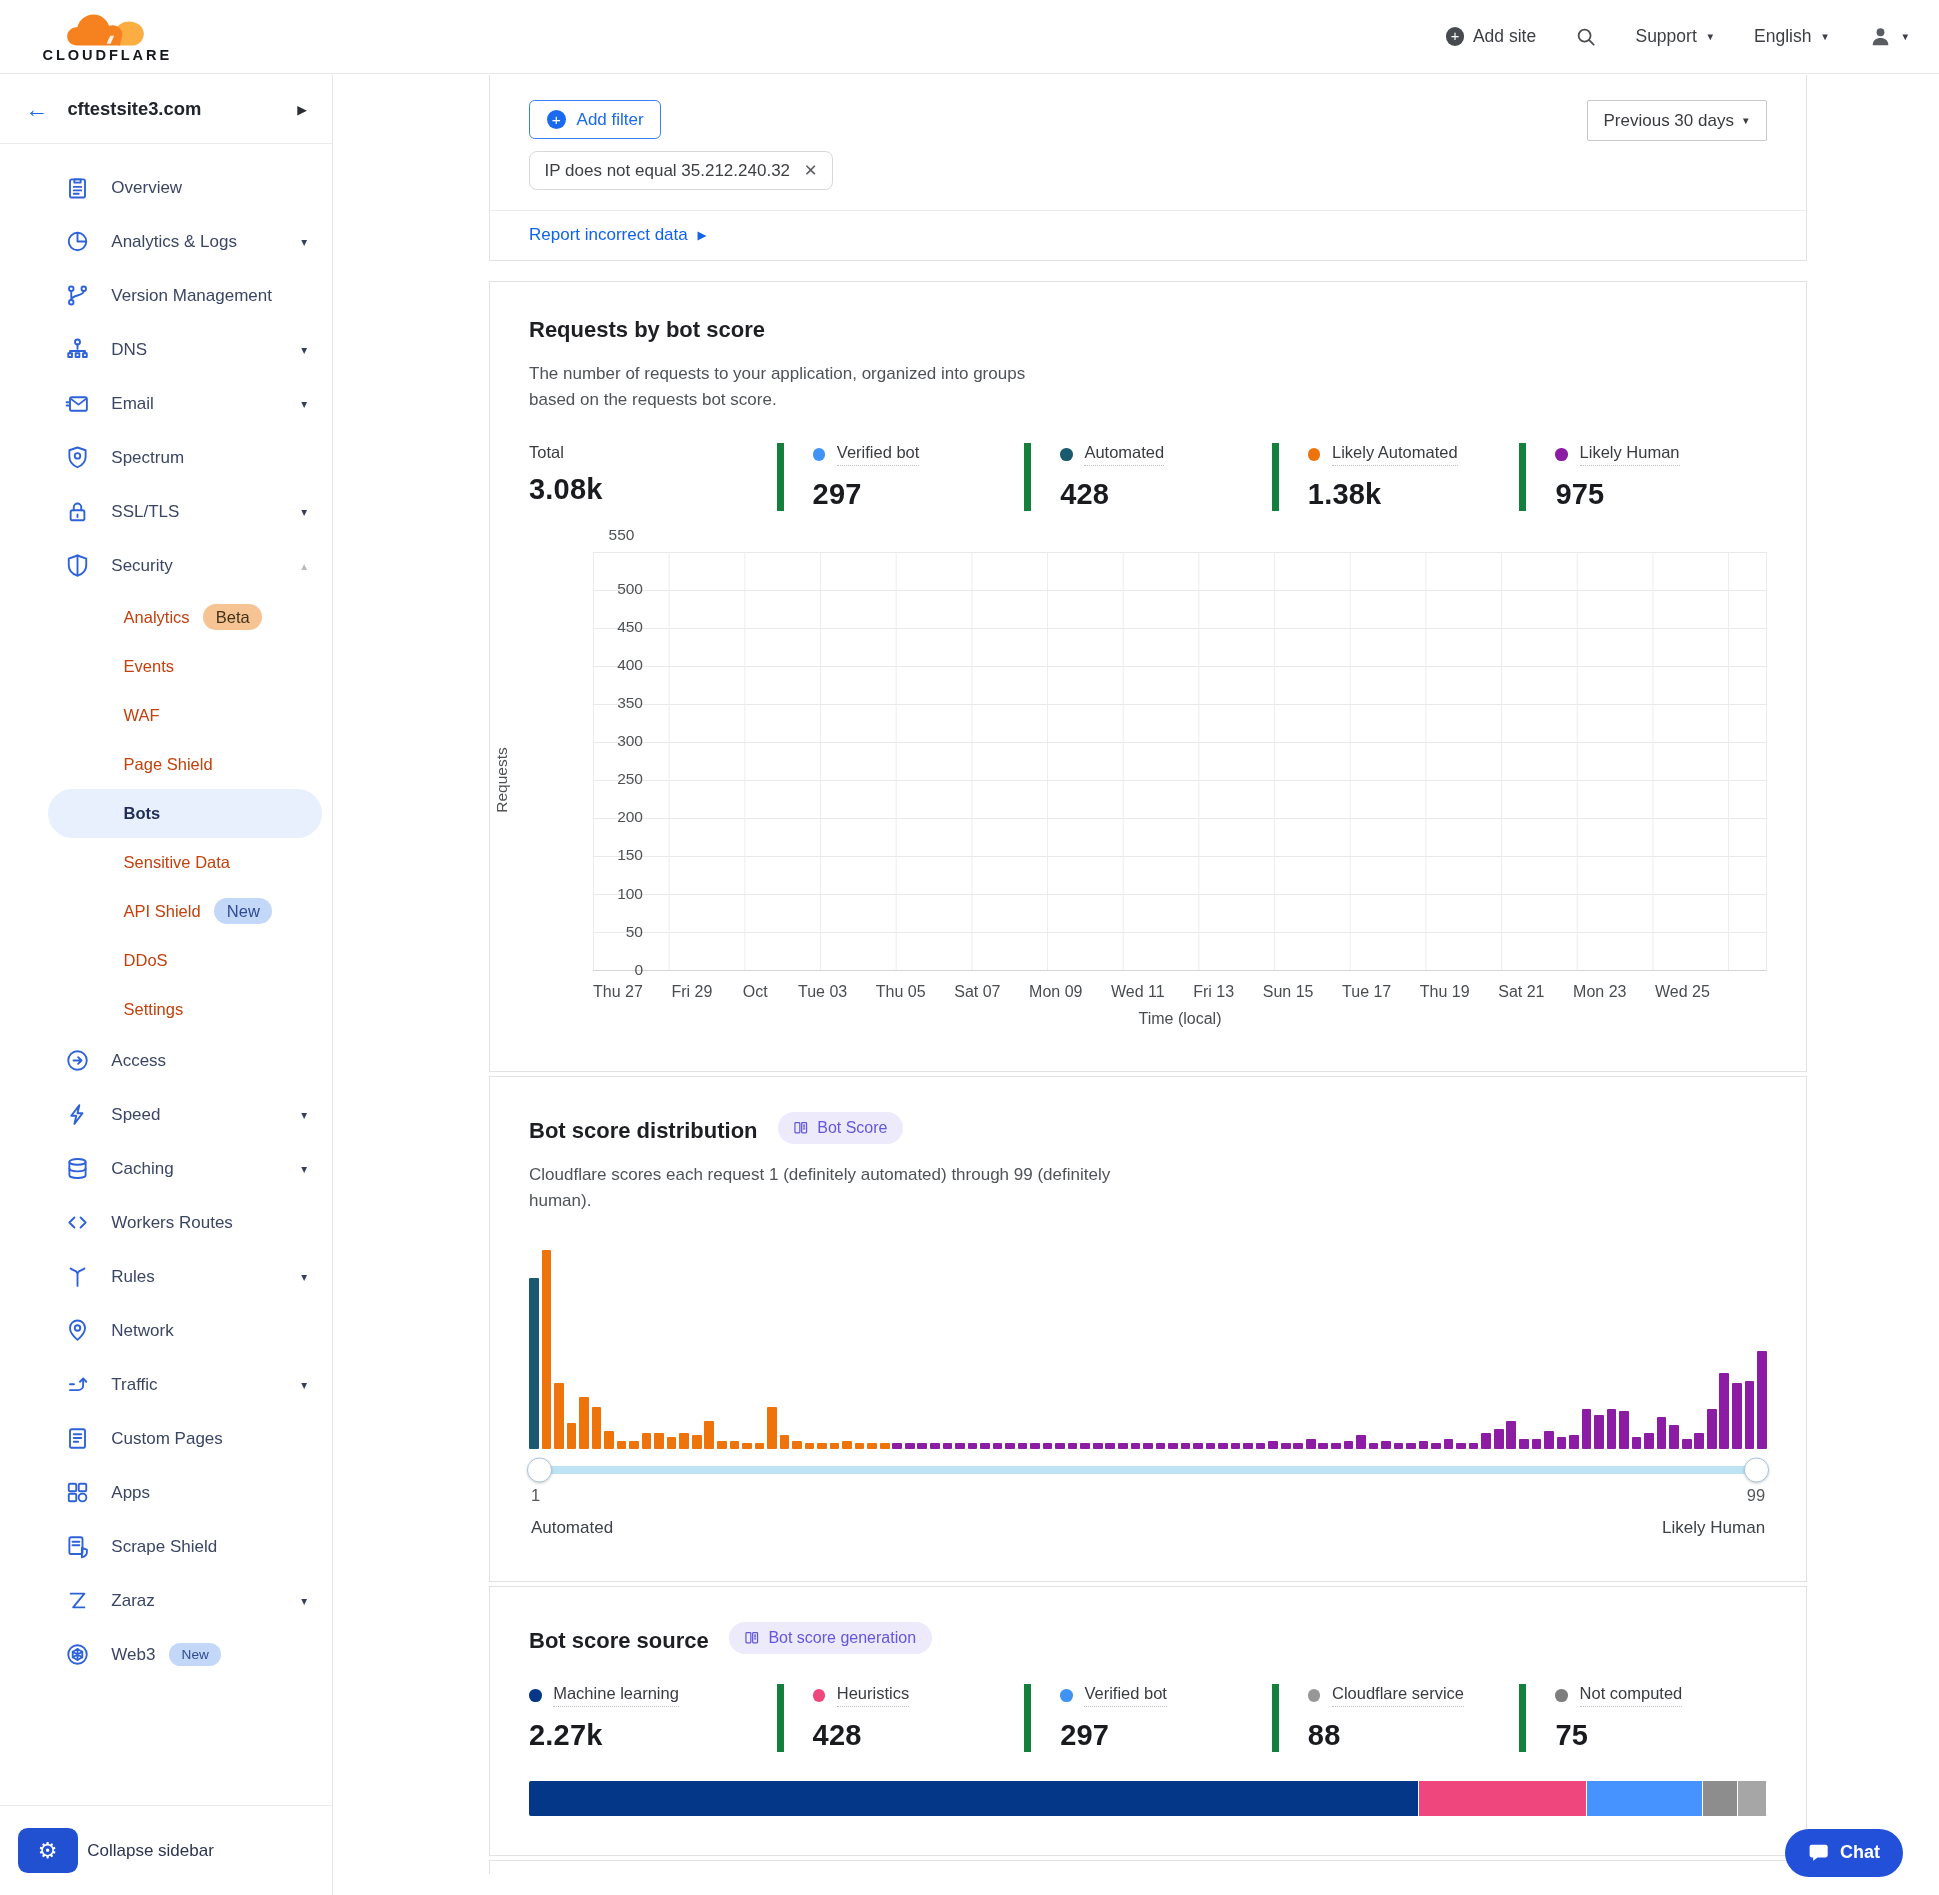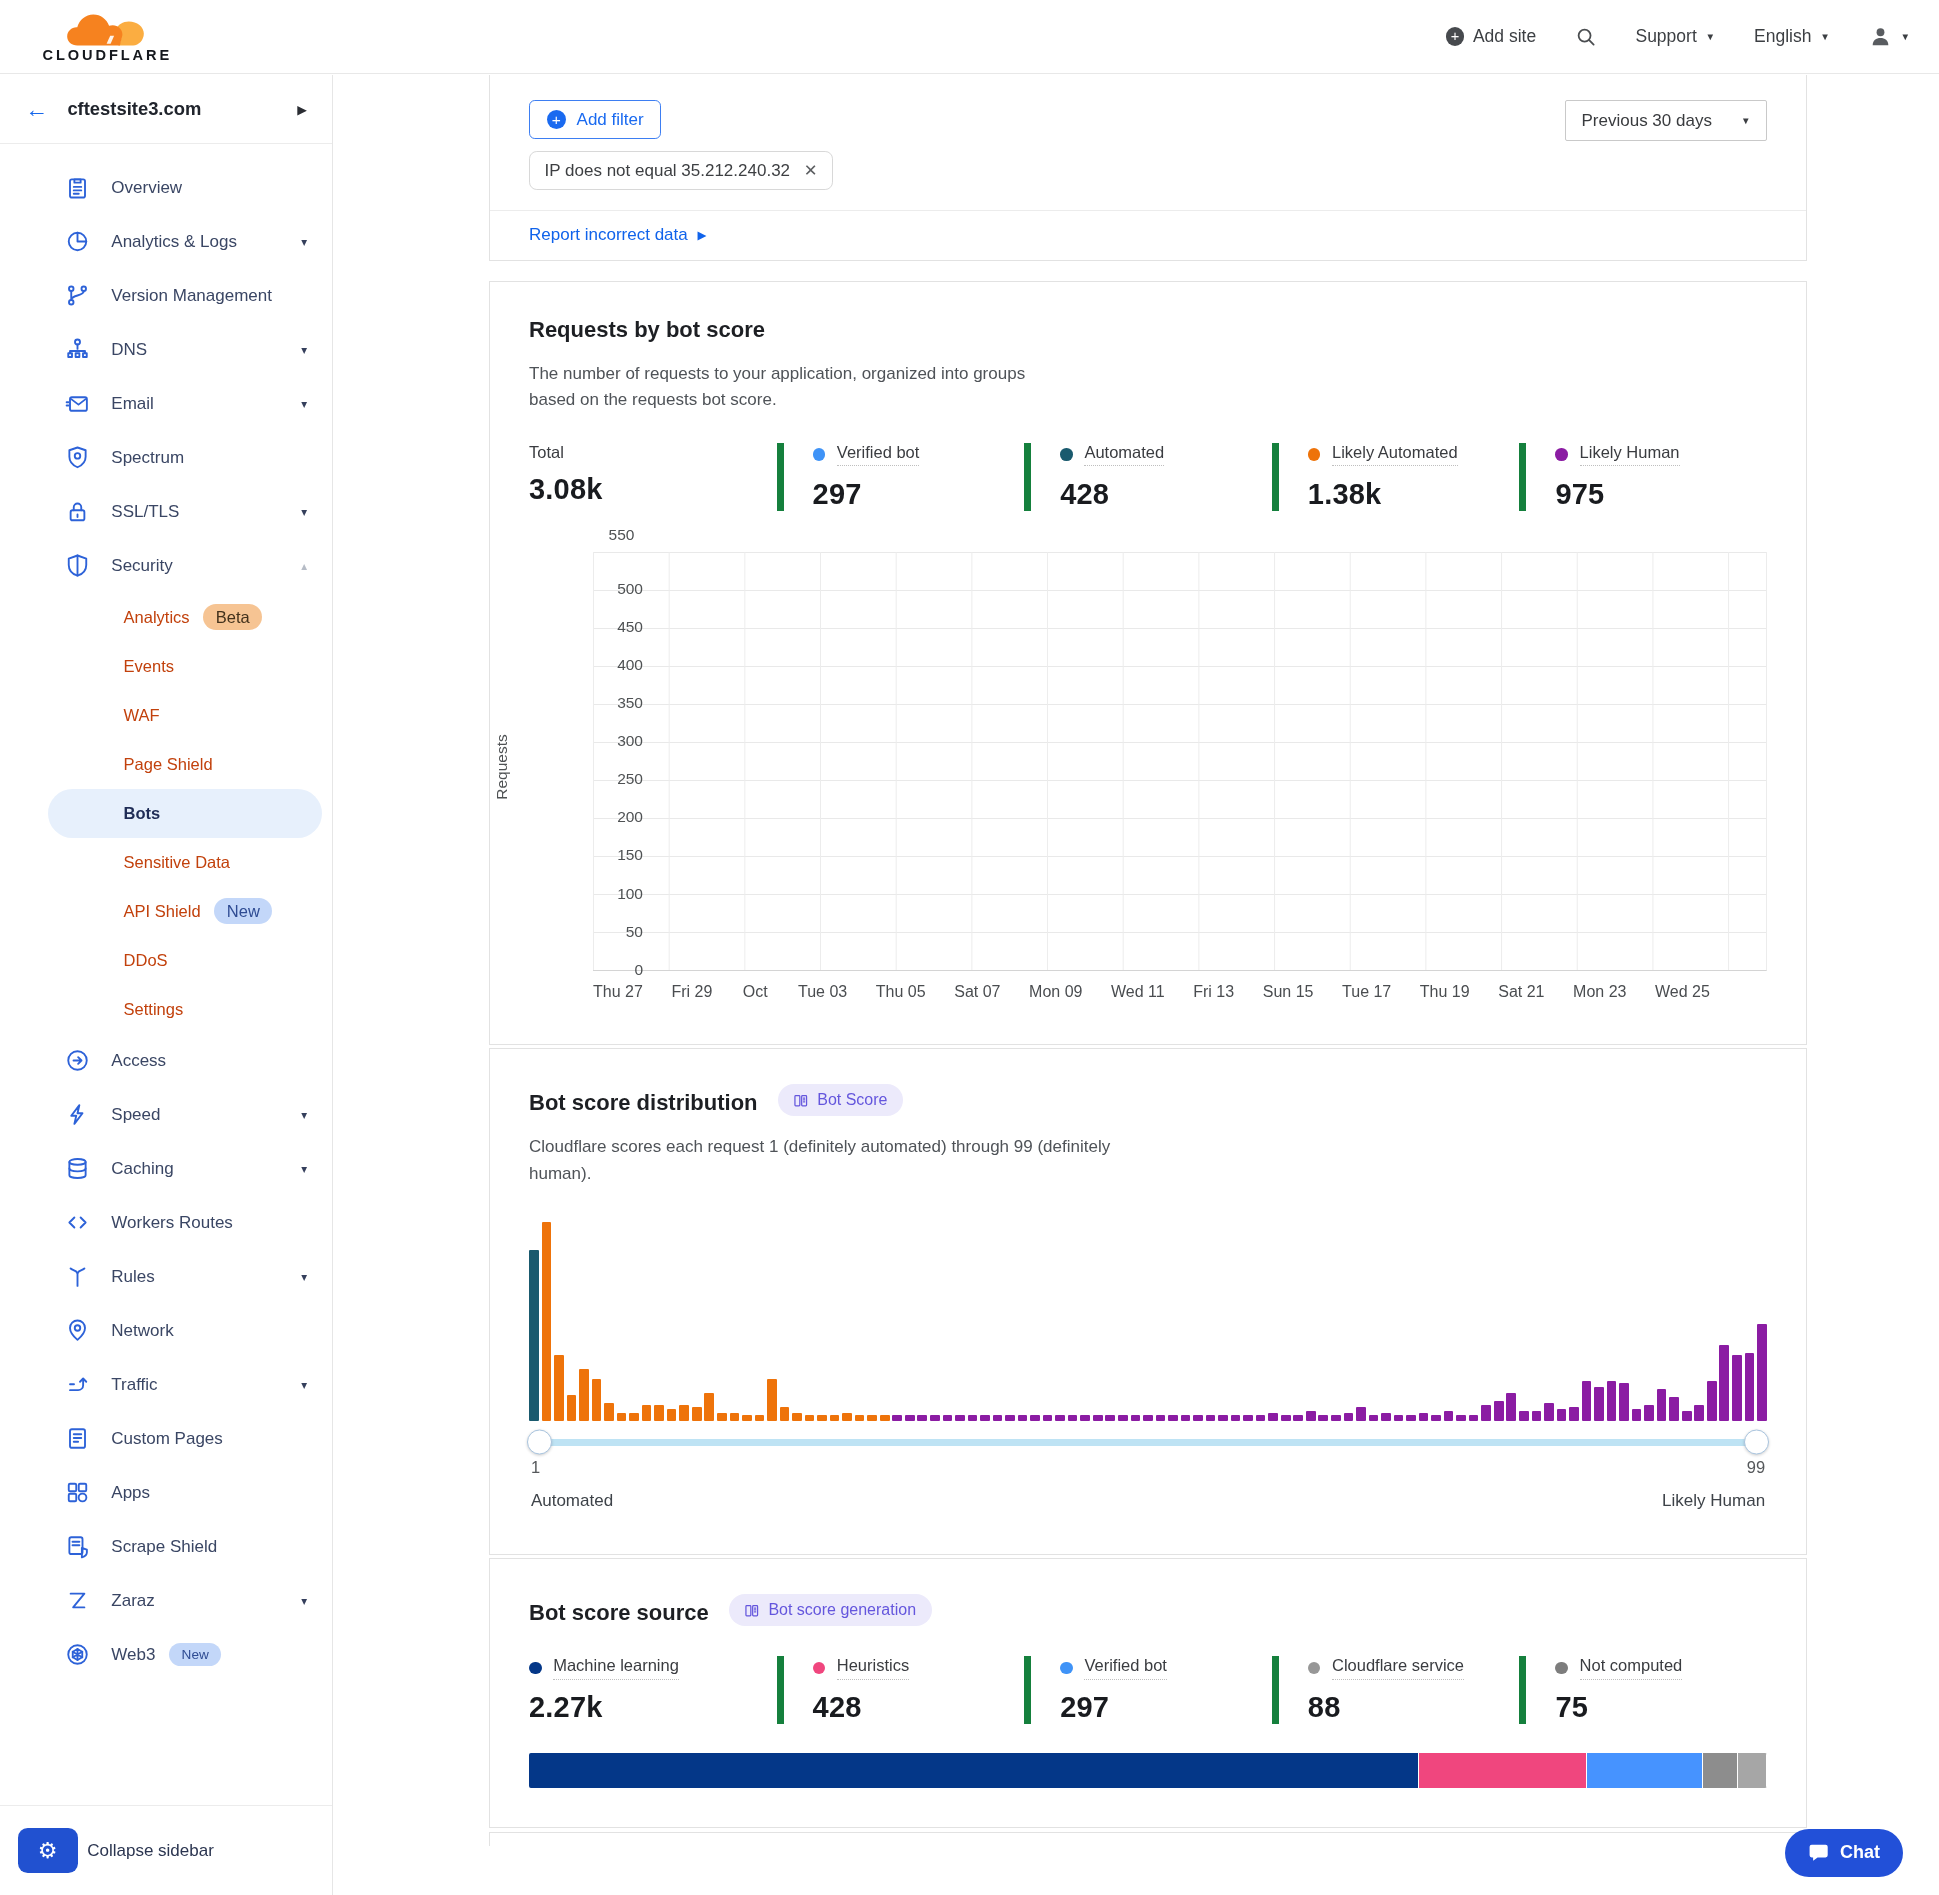--- a/index.html
+++ b/index.html
@@ -47,21 +47,21 @@
   .box{background:#fff;border:1px solid #e2e2e2;border-top:none;}
   .card{background:#fff;border:1px solid #e2e2e2;padding:35px 39px 43px;}
   .filter-sec{display:flex;justify-content:space-between;align-items:flex-start;padding:25px 39px 19.4px;border-bottom:1px solid #ececec;}
   .addf{display:inline-flex;align-items:center;gap:10.7px;color:#1a6af0;border:1px solid #3d7ef2;border-radius:5.8px;
     padding:8.7px 16.5px;font-size:17px;cursor:pointer;background:#fff;}
   .addf .plus{width:19.4px;height:19.4px;border-radius:50%;background:#1a6af0;color:#fff;display:inline-flex;
     align-items:center;justify-content:center;font-size:15.5px;line-height:1;}
   .chip{margin-top:11.6px;display:inline-flex;align-items:center;gap:13.6px;border:1px solid #d8d8d8;border-radius:7.8px;
     padding:8.7px 14.6px;font-size:17px;color:#3d3f42;}
   .chip .x{color:#5c5e61;font-size:16.5px;cursor:pointer;}
-  .range{display:inline-flex;align-items:center;gap:29px;border:1px solid #c9c9c9;border-radius:2px;
+  .range{display:inline-flex;align-items:center;gap:7px;border:1px solid #c9c9c9;border-radius:2px;
     padding:9.7px 15.5px;font-size:17px;color:#393b3e;cursor:pointer;background:#fff;}
   .report-row{padding:14.6px 39px;}
   .rlink{color:#1063eb;font-size:17px;display:inline-flex;align-items:center;gap:9.7px;cursor:pointer;}
   .rlink .arr{font-size:11.6px;}
   h2{margin:0;font-size:22px;font-weight:700;color:#1d1f23;display:inline;}
   .desc{margin-top:17.5px;font-size:17px;color:#4f5358;line-height:1.55;}
   .badge-doc{display:inline-flex;align-items:center;gap:8.7px;background:#eceafb;color:#6456dd;border-radius:969px;
     padding:6.8px 15.5px;font-size:16px;margin-left:15.5px;vertical-align:2.9px;cursor:pointer;}
   .badge-doc svg{width:15.5px;height:15.5px;stroke:#6456dd;fill:none;stroke-width:1.6;}
   
@@ -692,20 +692,21 @@
             <div class="xlab">Thu 19</div>
             <div class="xlab"></div>
             <div class="xlab">Sat 21</div>
             <div class="xlab"></div>
             <div class="xlab">Mon 23</div>
             <div class="xlab"></div>
             <div class="xlab">Wed 25</div>
             <div class="xlab"></div>
             <div class="xlab"></div>
           </div>
+        <div class="xaxis-t">Time (local)</div>
       </div>
     </div>
 
     <div class="card">
       <h2>Bot score distribution</h2>
       <span class="badge-doc">
         <svg viewBox="0 0 20 20">
             <rect x="2.5" y="3.5" width="6.3" height="13" rx="1"></rect>
             <rect x="11.2" y="3.5" width="6.3" height="13" rx="1"></rect>
             <path d="M13 6.5h2.7M13 9h2.7M13 11.5h2.7"></path>

